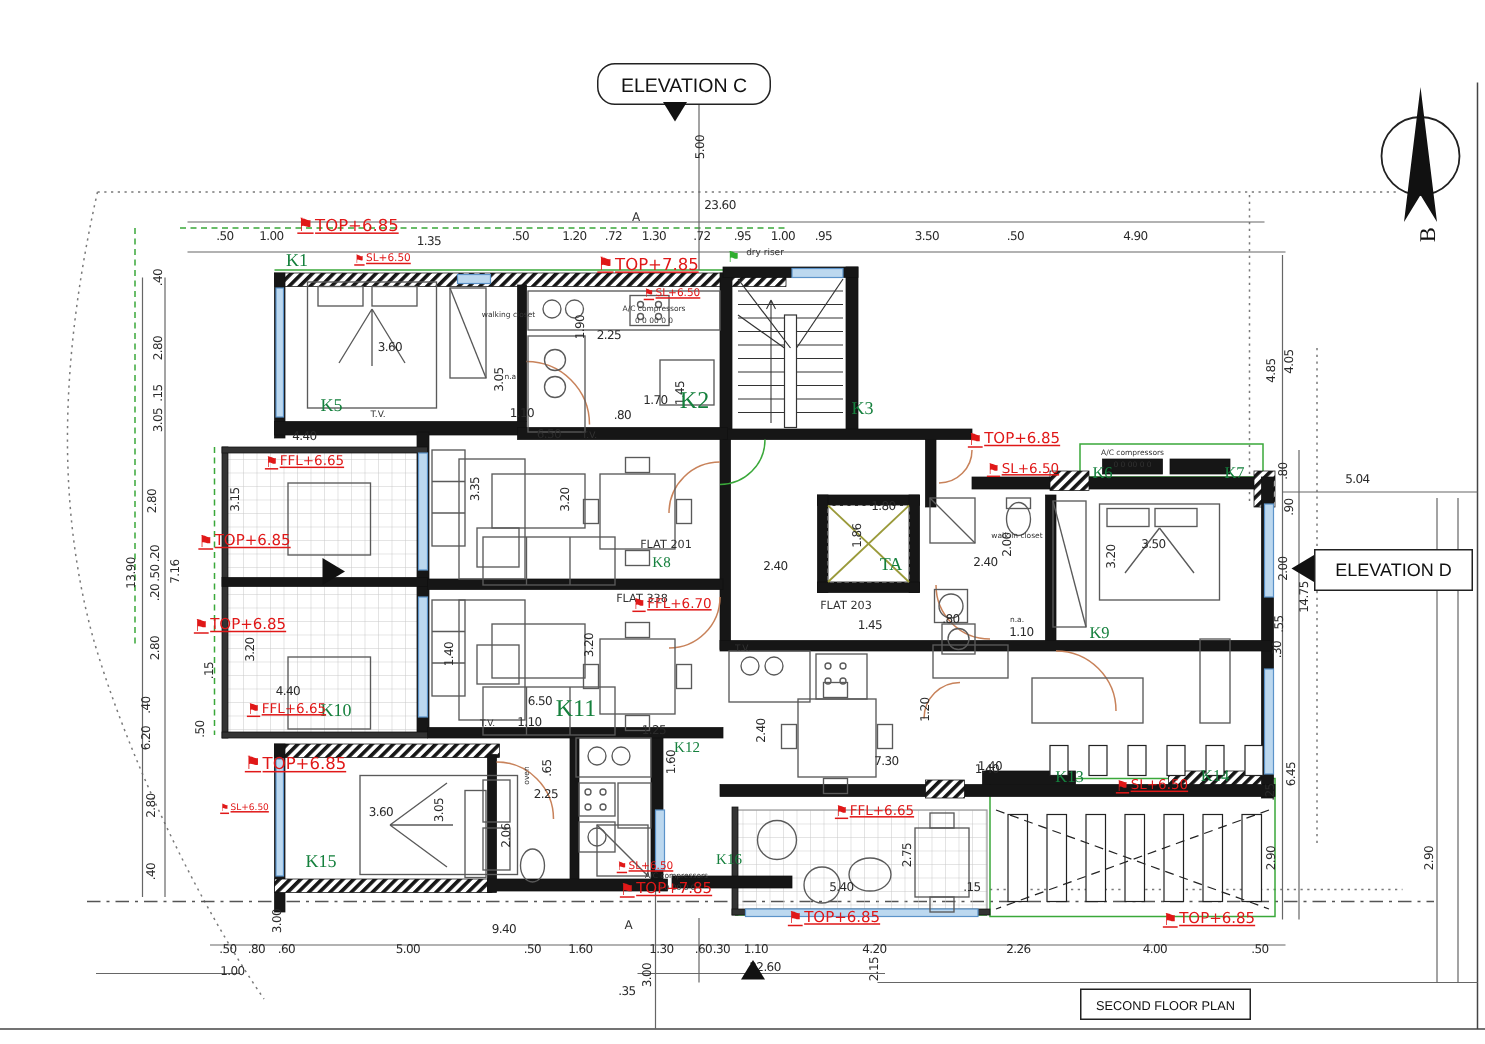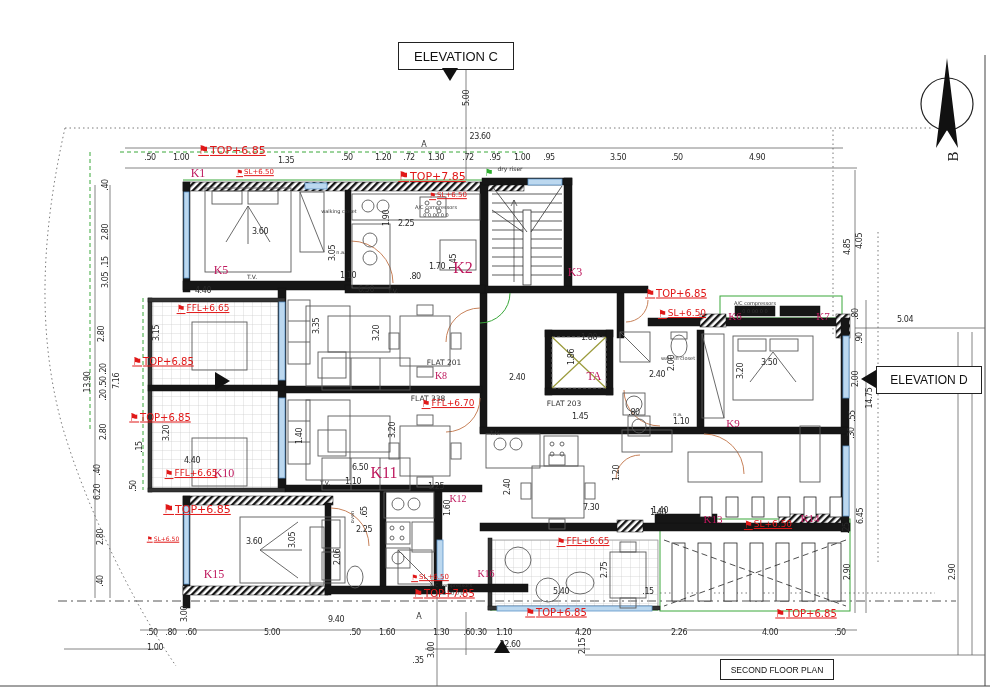--- a/index.html
+++ b/index.html
@@ -4,21 +4,21 @@
 <style>
   html,body{margin:0;padding:0;background:#fff;}
   #canvas{position:relative;width:990px;height:696px;background:#fff;overflow:hidden;
           font-family:"DejaVu Sans",sans-serif;}
   svg{position:absolute;left:0;top:0;}
   #labels{position:absolute;left:0;top:0;width:990px;height:696px;pointer-events:none;}
   .lbl{position:absolute;transform:translate(-50%,-50%);white-space:nowrap;color:#222;
        font-family:"DejaVu Sans",sans-serif;line-height:1;}
   .lbl.rot{transform:translate(-50%,-50%) rotate(-90deg);}
   .dim{font-size:8px;letter-spacing:-0.4px;color:#2a2a2a;}
-  .room{font-size:12px;font-family:"Liberation Serif",serif;color:#be185d;}
+  .room{font-size:12px;font-family:"Liberation Serif",serif;color:#15803d;}
   .flat{font-size:7.5px;color:#333;}
   .note{font-size:5.5px;color:#333;}
   .marker{font-size:8px;color:#333;}
   .level{font-size:10px;color:#e01818;text-decoration:underline;display:flex;align-items:center;gap:1px;}
   .level .flag{font-size:1.1em;text-decoration:none;}
   .greenflag{position:absolute;color:#2fae2f;font-size:10px;transform:translate(-50%,-50%);}
   .ebox{position:absolute;border:1.5px solid #222;background:#fff;display:flex;align-items:center;
         justify-content:center;font-family:"Liberation Sans",sans-serif;color:#111;z-index:5;}
   .tri{position:absolute;width:0;height:0;z-index:6;}
   .north{position:absolute;z-index:5;}
@@ -542,21 +542,21 @@
       <div class="lbl level" style="left: 556px; top: 612px; font-size: 10px;">
         <span class="flag">⚑</span>
         <span>TOP+6.85</span>
       </div>
       <div class="lbl level" style="left: 806px; top: 613px; font-size: 10px;">
         <span class="flag">⚑</span>
         <span>TOP+6.85</span>
       </div>
     </div>
 
-  <div class="ebox" style="left:398px;top:42px;width:114px;height:26px;font-size:13px;">
+  <div class="ebox" style="left:398px;top:42px;width:114px;height:26px;font-size:13px;border-radius:12px;">
     <span>ELEVATION C</span>
   </div>
   <div class="tri" style="left:442px;top:68px;border-left:8px solid transparent;border-right:8px solid transparent;border-top:13px solid #111;"></div>
 
   <div class="tri" style="left:215px;top:372px;border-top:9px solid transparent;border-bottom:9px solid transparent;border-left:15px solid #111;"></div>
 
   <div class="ebox" style="left:876px;top:366px;width:104px;height:26px;font-size:12px;">
     <span>ELEVATION D</span>
   </div>
   <div class="tri" style="left:861px;top:370px;border-top:9px solid transparent;border-bottom:9px solid transparent;border-right:15px solid #111;"></div>

